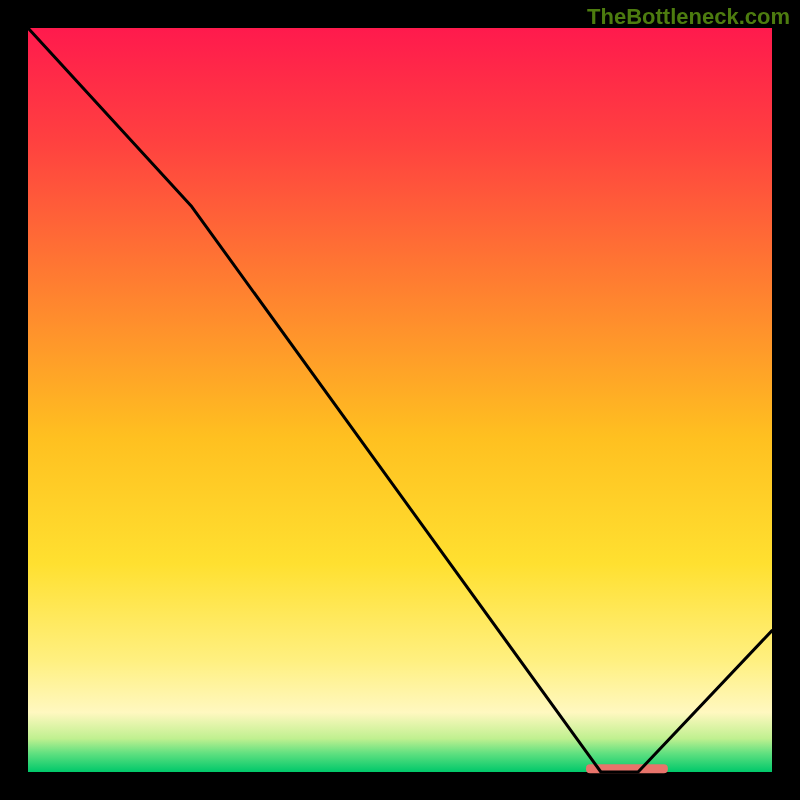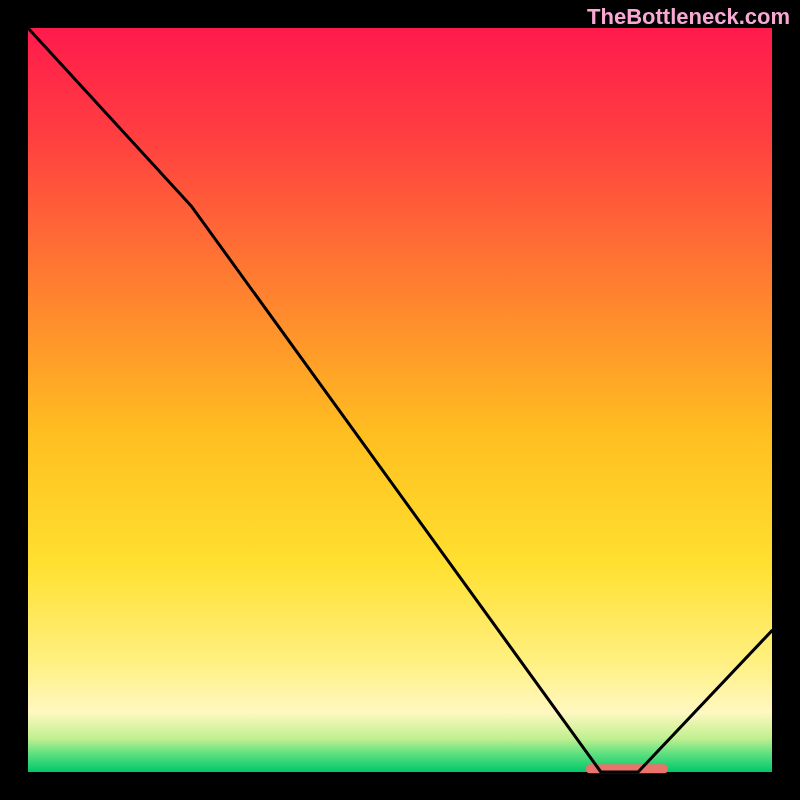--- a/index.html
+++ b/index.html
@@ -13,21 +13,21 @@
   }
   .container {
     position: relative;
     width: 800px;
     height: 800px;
   }
   .watermark {
     position: absolute;
     top: 4px;
     right: 10px;
-    color: #f9a8d4;
+    color: #4d7c0f;
     font-size: 22px;
     font-weight: bold;
     z-index: 10;
   }
   svg {
     position: absolute;
     top: 0;
     left: 0;
   }
 </style>

